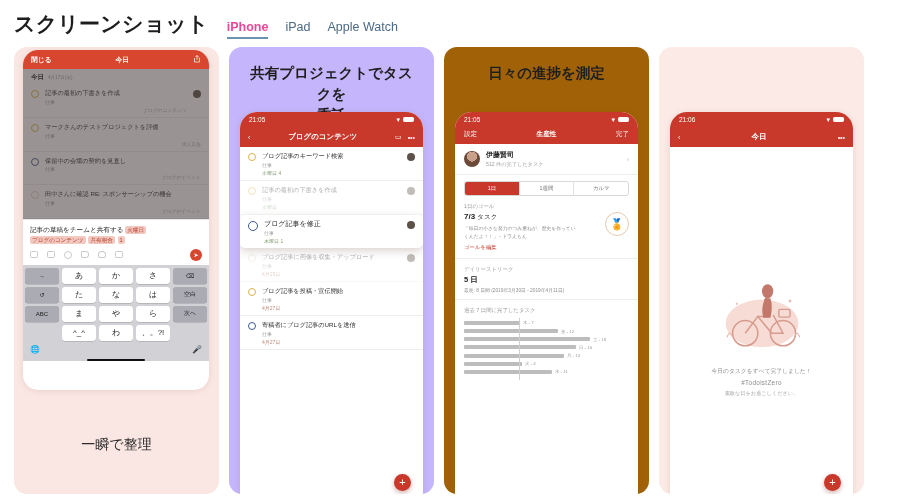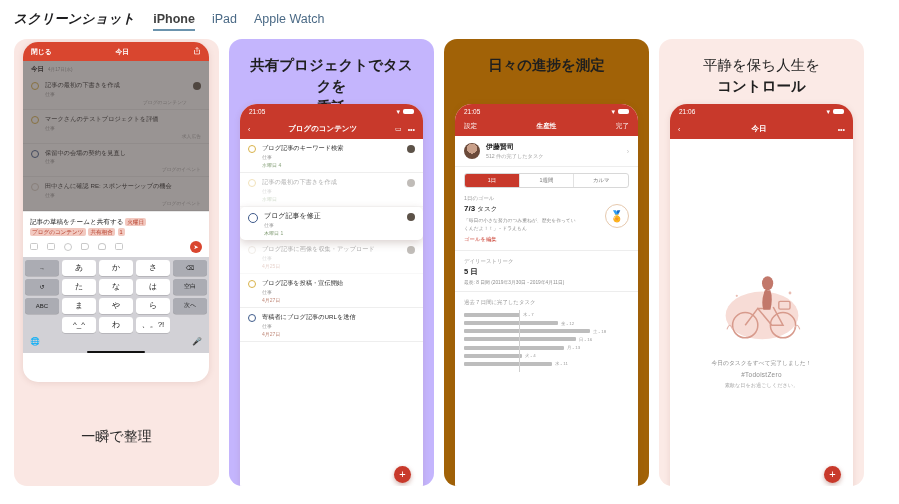--- a/index.html
+++ b/index.html
@@ -11,31 +11,30 @@
     position: relative;
   }
 
   
   .hdr {
     display: flex; align-items: baseline;
     padding: 10px 0 0 14px;
     gap: 18px;
   }
   .hdr-title {
-    font-size: 13px; font-weight: bold; color: #1d1d1f;
+    font-size: 21px; font-weight: bold; color: #1d1d1f;
     letter-spacing: .2px;
-    font-style: italic;
   }
   .hdr-tabs { display: flex; gap: 17px; align-items: baseline; }
   .hdr-tab {
     font-size: 12.5px; color: #4b6a86; cursor: pointer;
     padding-bottom: 3px;
   }
   .hdr-tab.active {
-    color: #404040; font-weight: bold;
+    color: #ec4899; font-weight: bold;
     border-bottom: 2px solid #6b93ad;
   }
 
   
   .cards {
     display: flex; gap: 10px;
     padding: 8px 12px 0 14px;
   }
   .card {
     width: 205px; height: 447px;
@@ -573,24 +572,20 @@
         <div class="bar-row">
           <div class="bar" style="width:88px"></div>
           <div class="bar-lbl">水 - 11</div>
         </div>
       </div>
 
     </div>
   </div>
 
   <div class="card c4">
-    <div class="cap">
-      <span>平静を保ち人生を</span><br>
-      <b>コントロール</b>
-    </div>
 
     <div class="phone p4">
       <div class="statusbar">
         <span>21:06</span>
         <span class="sb-right">
           <span class="sb-wifi">▾</span>
           <span class="sb-batt"></span>
         </span>
       </div>
       <div class="navbar">

